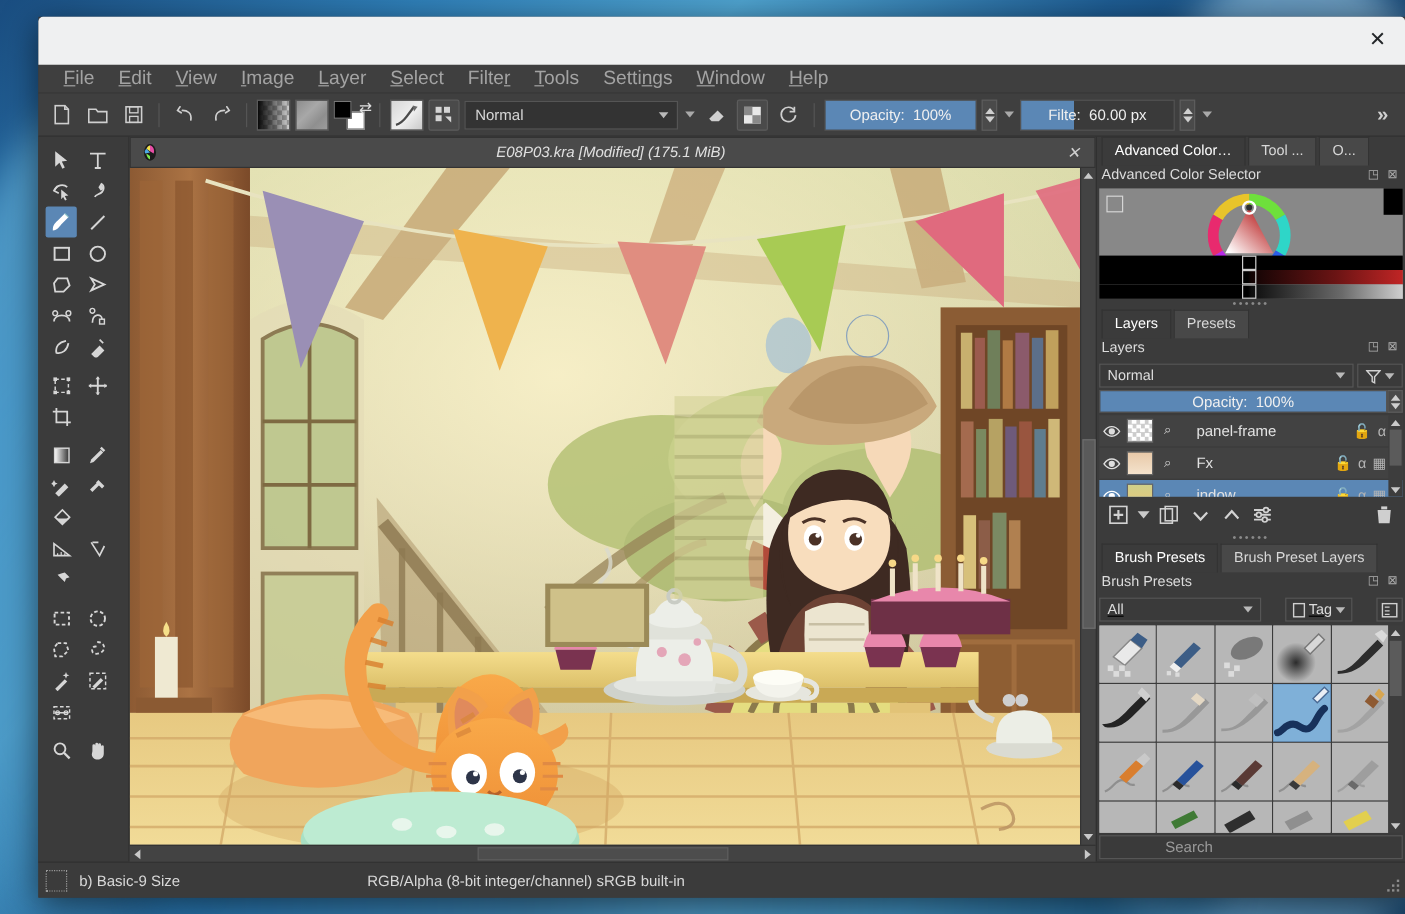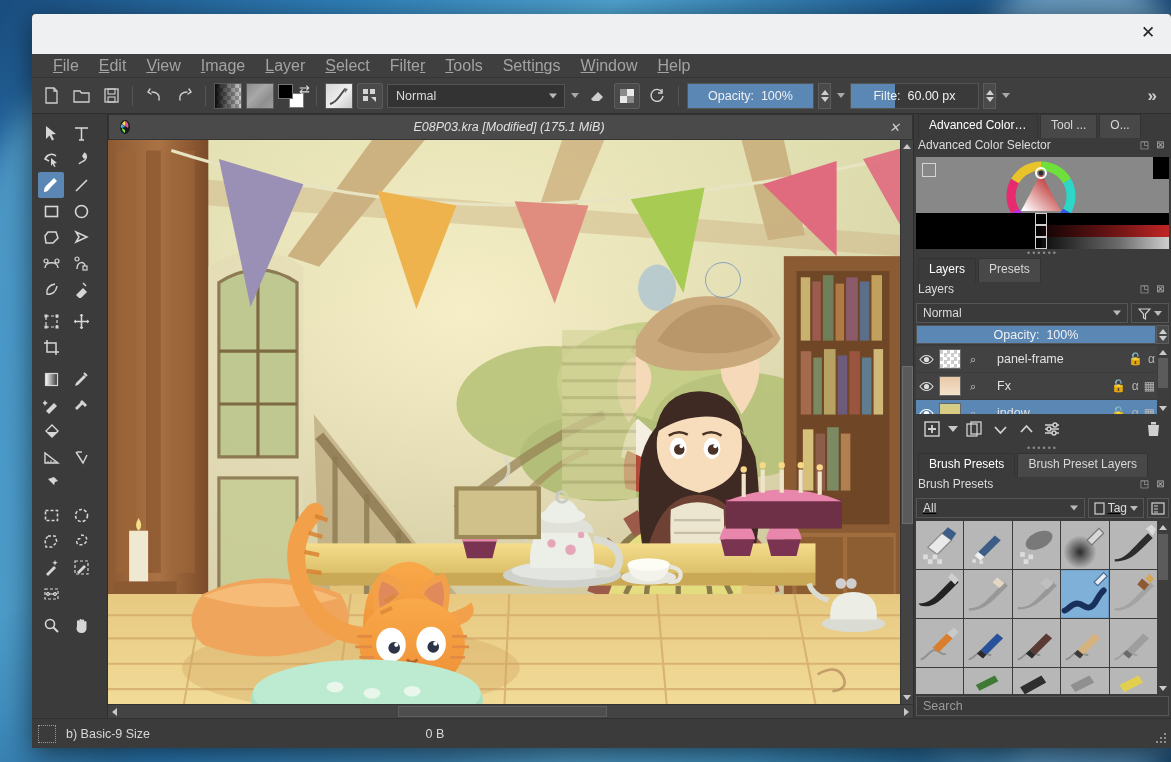--- a/index.html
+++ b/index.html
@@ -223,21 +223,21 @@
   .layer-scroll { position: absolute; right: 0; top: 0; bottom: 0; width: 12px; background: #3d3d3d; display:flex;flex-direction:column;justify-content:space-between;}
   .layer-scroll .b { width:12px;height:12px;display:flex;align-items:center;justify-content:center;cursor:pointer;}
   .layer-scroll .b .up { width:0;height:0;border-left:4px solid transparent;border-right:4px solid transparent;border-bottom:5px solid #c9c9c9;}
   .layer-scroll .b .dn { width:0;height:0;border-left:4px solid transparent;border-right:4px solid transparent;border-top:5px solid #c9c9c9;}
   .layer-scroll .th { position:absolute;top:12px;left:1px;width:10px;height:30px;background:#5b5b5b;}
   .layer-tools { display: flex; align-items: center; gap: 2px; padding: 4px 6px; flex:0 0 auto;}
   .layer-tools .lt { width: 24px; height: 22px; display:flex;align-items:center;justify-content:center; color:#d2d2d2; cursor:pointer;}
   .layer-tools .spacer { flex: 1 1 auto; }
 
   
-  .bp-row { display:flex; align-items:flex-start; gap:3px; padding: 2px; flex:0 0 auto;text-decoration:underline;}
+  .bp-row { display:flex; align-items:flex-start; gap:20px; padding: 2px; flex:0 0 auto;text-decoration:underline;}
   .bp-row .combo { flex:1 1 auto; height:20px; background:#3a3a3a;border:1px solid #565656;color:#dcdcdc;font-size:12px;
     display:flex;align-items:center;padding:0 6px;position:relative;cursor:pointer;}
   .bp-row .combo .arrow { position:absolute; right:6px; top:50%; transform:translateY(-50%); border-left:4px solid transparent;border-right:4px solid transparent;border-top:5px solid #b9b9b9;}
   .tagbtn { height:20px; background:#3a3a3a;border:1px solid #565656;color:#dcdcdc;font-size:12px;
     display:flex;align-items:center;gap:3px;padding:0 5px;cursor:pointer;}
   .iconbtn { width:22px;height:20px;background:#3a3a3a;border:1px solid #565656;display:flex;align-items:center;justify-content:center;cursor:pointer;}
   .presets { flex: 1 1 auto; display: flex; margin: 1px 2px 0; min-height: 0; }
   .preset-grid {
     flex: 1 1 auto; display: grid; grid-template-columns: repeat(5, 1fr);
     grid-auto-rows: 48px; gap: 1px; overflow: hidden; background: #3b3b3b;
@@ -250,21 +250,21 @@
   .preset-scroll .b { width:12px;height:12px;display:flex;align-items:center;justify-content:center;cursor:pointer;}
   .preset-scroll .b .up { width:0;height:0;border-left:4px solid transparent;border-right:4px solid transparent;border-bottom:5px solid #c9c9c9;}
   .preset-scroll .b .dn { width:0;height:0;border-left:4px solid transparent;border-right:4px solid transparent;border-top:5px solid #c9c9c9;}
   .preset-scroll .th { position:absolute;top:13px;left:1px;width:10px;height:46px;background:#5b5b5b;}
   .searchbox {
     margin: 2px; height: 20px; background: #3a3a3a; border: 1px solid #565656;
     display: flex; align-items: center; padding: 0 6px; flex: 0 0 auto;
   }
   .searchbox input {
     background: transparent; border: none; outline: none; color: #22c55e;
-    font-size: 12.5px; width: 100%; font-family: "Liberation Sans", sans-serif;
+    font-size: 12.5px; width: 100%; font-family: "Liberation Sans", sans-serif; margin-left: 48px;
   }
   .searchbox input::placeholder { color: #9a9a9a; }
 
   
   .statusbar {
     height: 30px; background: #3b3b3b; display: flex; align-items: center;
     flex: 0 0 auto; border-top: 1px solid #313131; padding: 0 6px; gap: 10px;
   }
   .statusbar .sel-ico { width: 18px; height: 18px; border: 1px dotted #9a9a9a; flex:0 0 auto; }
   .sb-preset { font-size: 12.5px; color: #d8d8d8; width: 230px; }
@@ -1352,21 +1352,21 @@
 
       <div class="searchbox">
         <input type="text" placeholder="Search" style="">
       </div>
     </div>
   </div>
 
   <div class="statusbar">
     <span class="sel-ico"></span>
     <span class="sb-preset">b) Basic-9 Size</span>
-    <span class="sb-mem">0 B</span>
+    <span class="sb-color">RGB/Alpha (8-bit integer/channel)  sRGB built-in</span>
     <svg class="resize-grip" viewBox="0 0 14 14">
       <g fill="#8d8d8d">
           <rect x="10" y="2" width="2" height="2"></rect>
           <rect x="6" y="6" width="2" height="2"></rect>
           <rect x="10" y="6" width="2" height="2"></rect>
           <rect x="2" y="10" width="2" height="2"></rect>
           <rect x="6" y="10" width="2" height="2"></rect>
           <rect x="10" y="10" width="2" height="2"></rect>
         </g>
     </svg>

